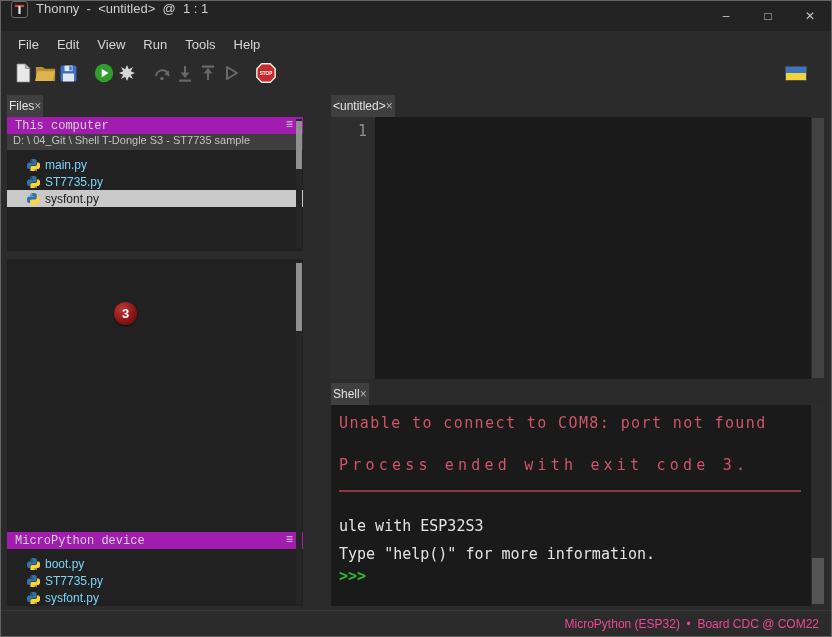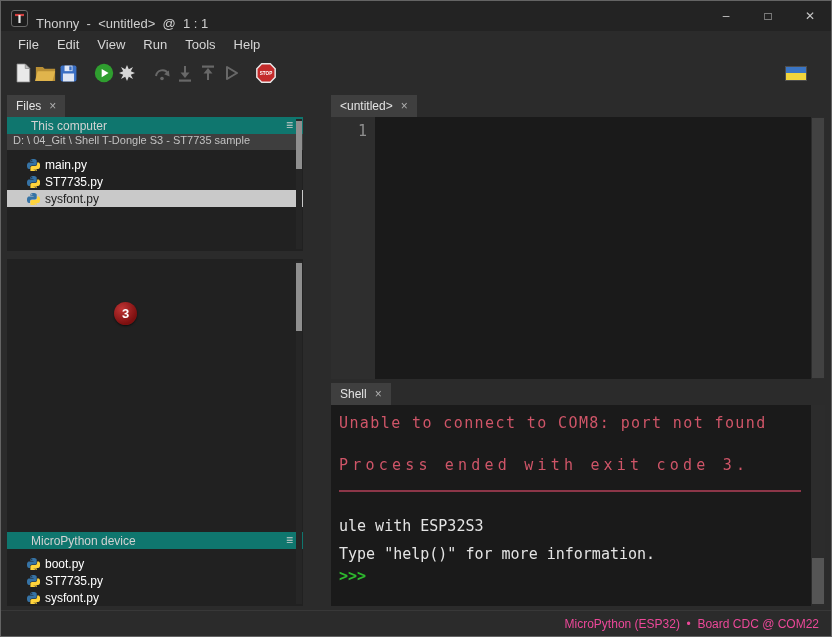--- a/index.html
+++ b/index.html
@@ -3,21 +3,21 @@
 <meta charset="utf-8">
 <style>
   * { margin:0; padding:0; box-sizing:border-box; }
   html,body { width:832px; height:637px; background:#101010; }
   body { font-family:"Liberation Sans", sans-serif; }
 
   .window { width:832px; height:637px; background:#2b2b2b; border:1px solid #646464;
             display:flex; flex-direction:column; overflow:hidden; }
 
   
-  .titlebar { height:30px; background:#232323; display:flex; align-items:flex-end; padding:0 0 0 10px; gap:8px; flex:none; }
+  .titlebar { height:30px; background:#232323; display:flex; align-items:flex-start; padding:0 0 0 10px; gap:8px; flex:none; }
   .title { color:#cfcfcf; font-size:13px; white-space:pre; }
   .win-controls { margin-left:auto; display:flex; height:30px; }
   .wc { width:42px; height:30px; color:#c6c6c6; display:flex; align-items:center; justify-content:center; font-size:12px; cursor:default; }
 
   
   .menubar { height:26px; display:flex; align-items:center; padding:0 8px; flex:none; }
   .menu-item { color:#d6d6d6; font-size:13px; padding:3px 9px; cursor:default; }
 
   
   .toolbar { height:32px; display:flex; align-items:center; padding:0 10px; flex:none; }
@@ -29,35 +29,35 @@
   .flag-top { flex:1; background:#3a75c4; }
   .flag-bottom { flex:1; background:#f0d43c; }
 
   
   .main { flex:1; display:flex; padding:6px 6px 4px 6px; gap:8px; min-height:0; }
 
   .left-col { width:296px; display:flex; flex-direction:column; flex:none; }
   .right-col { flex:1; display:flex; flex-direction:column; min-width:0;margin-left:20px; }
 
   .tab-row { height:22px; display:flex; flex:none; }
-  .tab { background:#3f3f3f; color:#e3e3e3; font-size:12px; padding:0 9px; display:flex; align-items:center; gap:8px; }
+  .tab { background:#3f3f3f; color:#e3e3e3; font-size:12px; padding:0 2px; display:flex; align-items:center; }
   .tab-close { color:#b0b0b0; font-size:12px; }
 
   .pane { background:#212121; position:relative; overflow:hidden; }
   .pane-computer { height:134px; flex:none; display:flex; flex-direction:column; }
   .pane-gap { height:8px; flex:none; }
   .pane-device { flex:1; display:flex; flex-direction:column;justify-content:flex-end; }
 
-  .pane-header { background:#0f766e; color:#d2d2d2; font-size:12px; padding:2px 6px 1px 24px; position:relative; flex:none; }
+  .pane-header { background:#a21caf; color:#d2d2d2; font-size:12px; padding:2px 6px 1px 8px; position:relative; flex:none;font-family:Liberation Mono, monospace; }
   .pane-path { background:#3e3e3e; color:#c2c2c2; font-size:11px; padding:0 6px 4px 6px; flex:none; }
   .pane-menu-btn { position:absolute; right:10px; top:1px; color:#cfcfcf; font-size:12px; }
 
   .tree { padding-top:6px; }
   .tree-row { height:17px; display:flex; align-items:center; gap:5px; padding-left:20px;
-              font-size:12px; color:#ffffff; }
+              font-size:12px; color:#7dd3fc; }
   .tree-row.selected { background:#c9c9c9; color:#1c1c1c; }
   .pyico { flex:none; }
 
   .pane-scroll { position:absolute; right:1px; top:2px; bottom:2px; width:6px; background:#262626; }
   .pane-scroll .pthumb { position:absolute; left:0; right:0; background:#8f8f8f; }
 
   .badge { position:absolute; left:107px; top:43px; width:23px; height:23px; border-radius:50%;
            background:radial-gradient(circle at 35% 30%, #c03535, #7c0f0f 70%);
            color:#ffffff; font-size:13px; font-weight:bold; display:flex; align-items:center; justify-content:center;
            z-index:5; box-shadow:0 1px 2px rgba(0,0,0,.6); }

